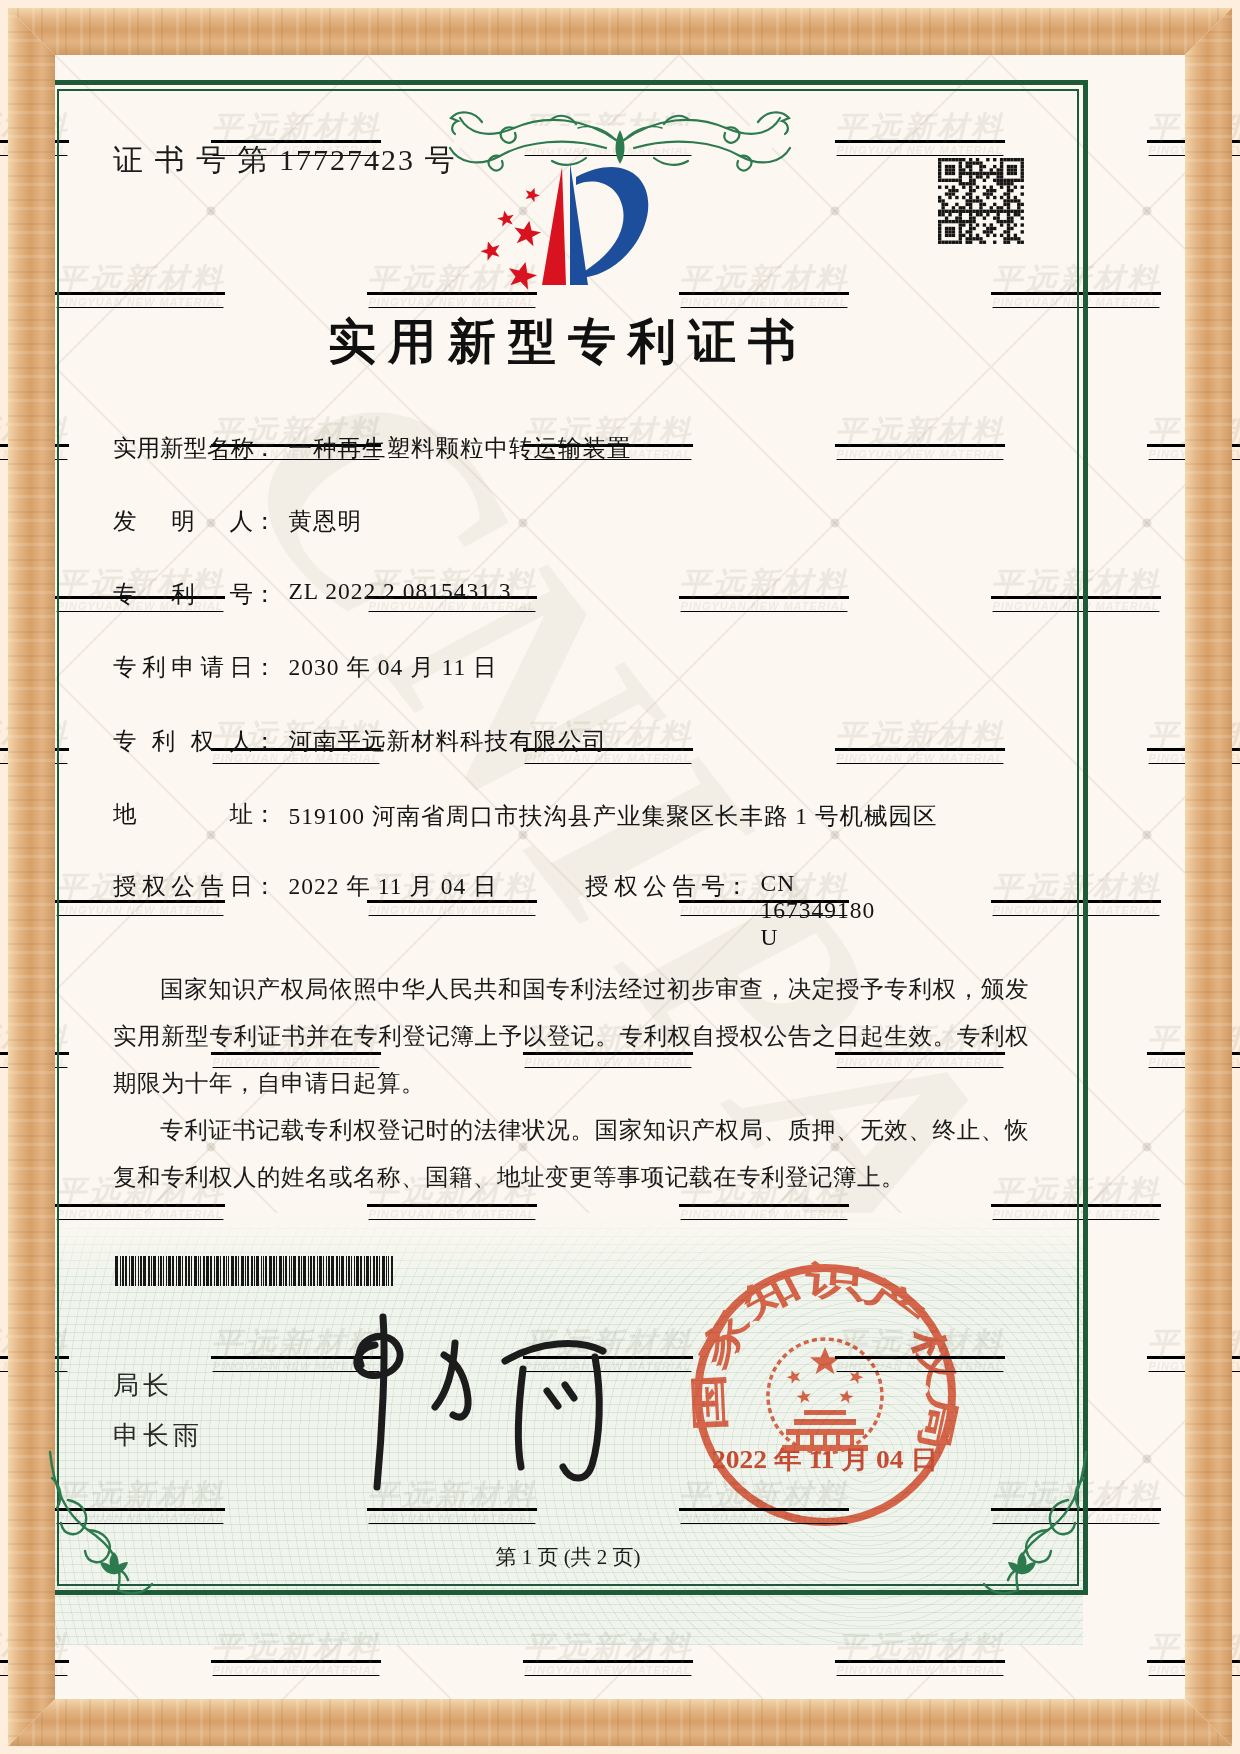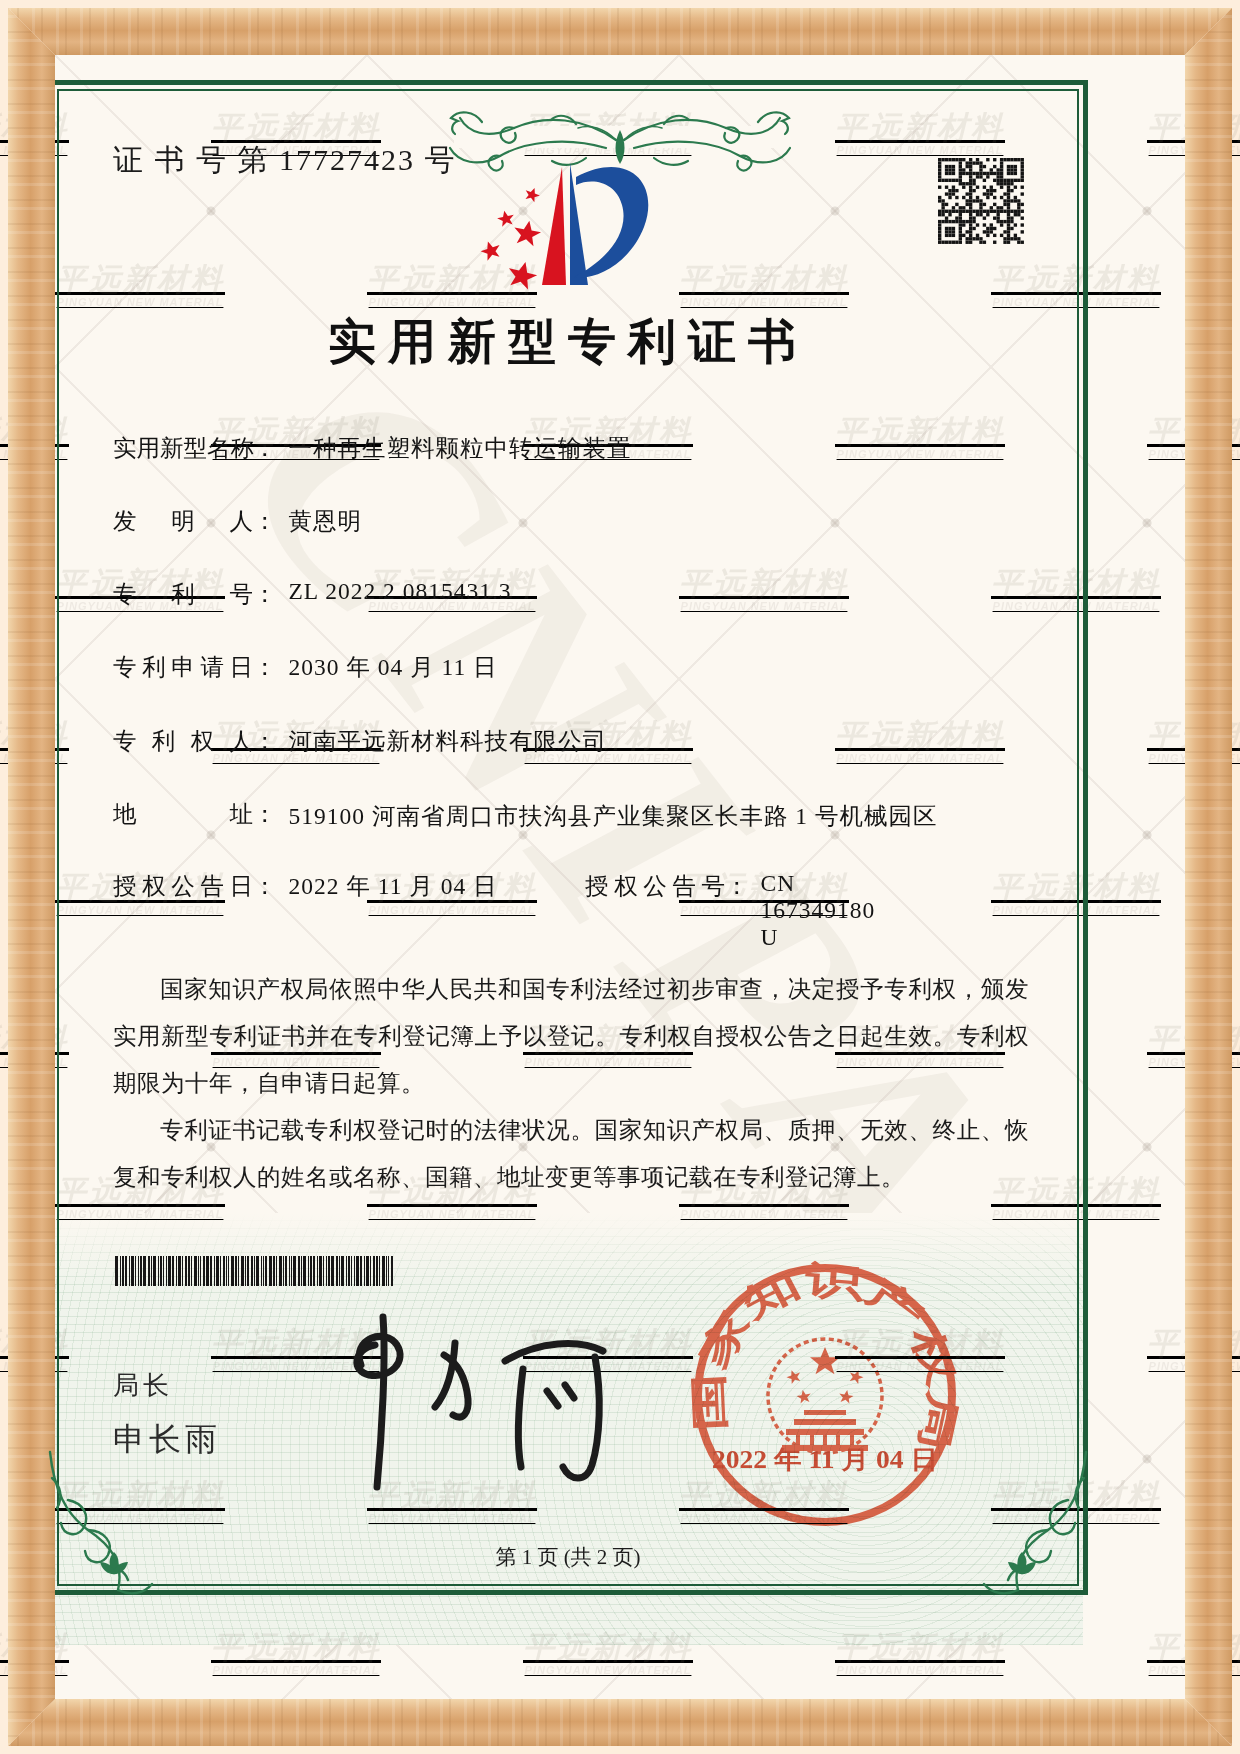--- a/index.html
+++ b/index.html
@@ -71,21 +71,21 @@
   .grant-row{position:absolute;left:113px;top:870px;display:flex;font-size:23.5px;color:#141414;}
   .grant-part{display:flex;align-items:flex-start;}
   .grant-part.second{position:absolute;left:472px;top:0;}
 
   .paras{position:absolute;left:113px;top:966px;width:916px;font-size:23.5px;line-height:47px;
     color:#1a1a1a;text-align:justify;}
   .paras p{margin:0;text-indent:2em;letter-spacing:0.5px;}
 
   .barcode{position:absolute;left:115px;top:1256px;}
   .signer-title{position:absolute;left:113px;top:1368px;font-family:"Liberation Sans","DejaVu Sans",sans-serif;font-size:26px;color:#2b2b2b;letter-spacing:4px;}
-  .signer-name{position:absolute;left:113px;top:1418px;font-family:"Liberation Sans","DejaVu Sans",sans-serif;font-size:32px;color:#2b2b2b;letter-spacing:4px;}
+  .signer-name{position:absolute;left:113px;top:1418px;font-family:"Liberation Sans","DejaVu Sans",sans-serif;font-size:26px;color:#2b2b2b;letter-spacing:4px;}
   .signature{position:absolute;left:295px;top:1295px;}
 
   .seal{position:absolute;left:688px;top:1258px;width:274px;height:274px;z-index:6;
     mix-blend-mode:multiply;opacity:.92;}
 
   .page-footer{position:absolute;left:48px;top:1543px;width:1040px;text-align:center;font-size:21px;color:#1c1c1c;}
   .note{position:absolute;left:48px;top:1622px;width:1040px;text-align:center;font-size:23px;color:#161616;letter-spacing:3px;}
 </style>
 </head>
 <body>

